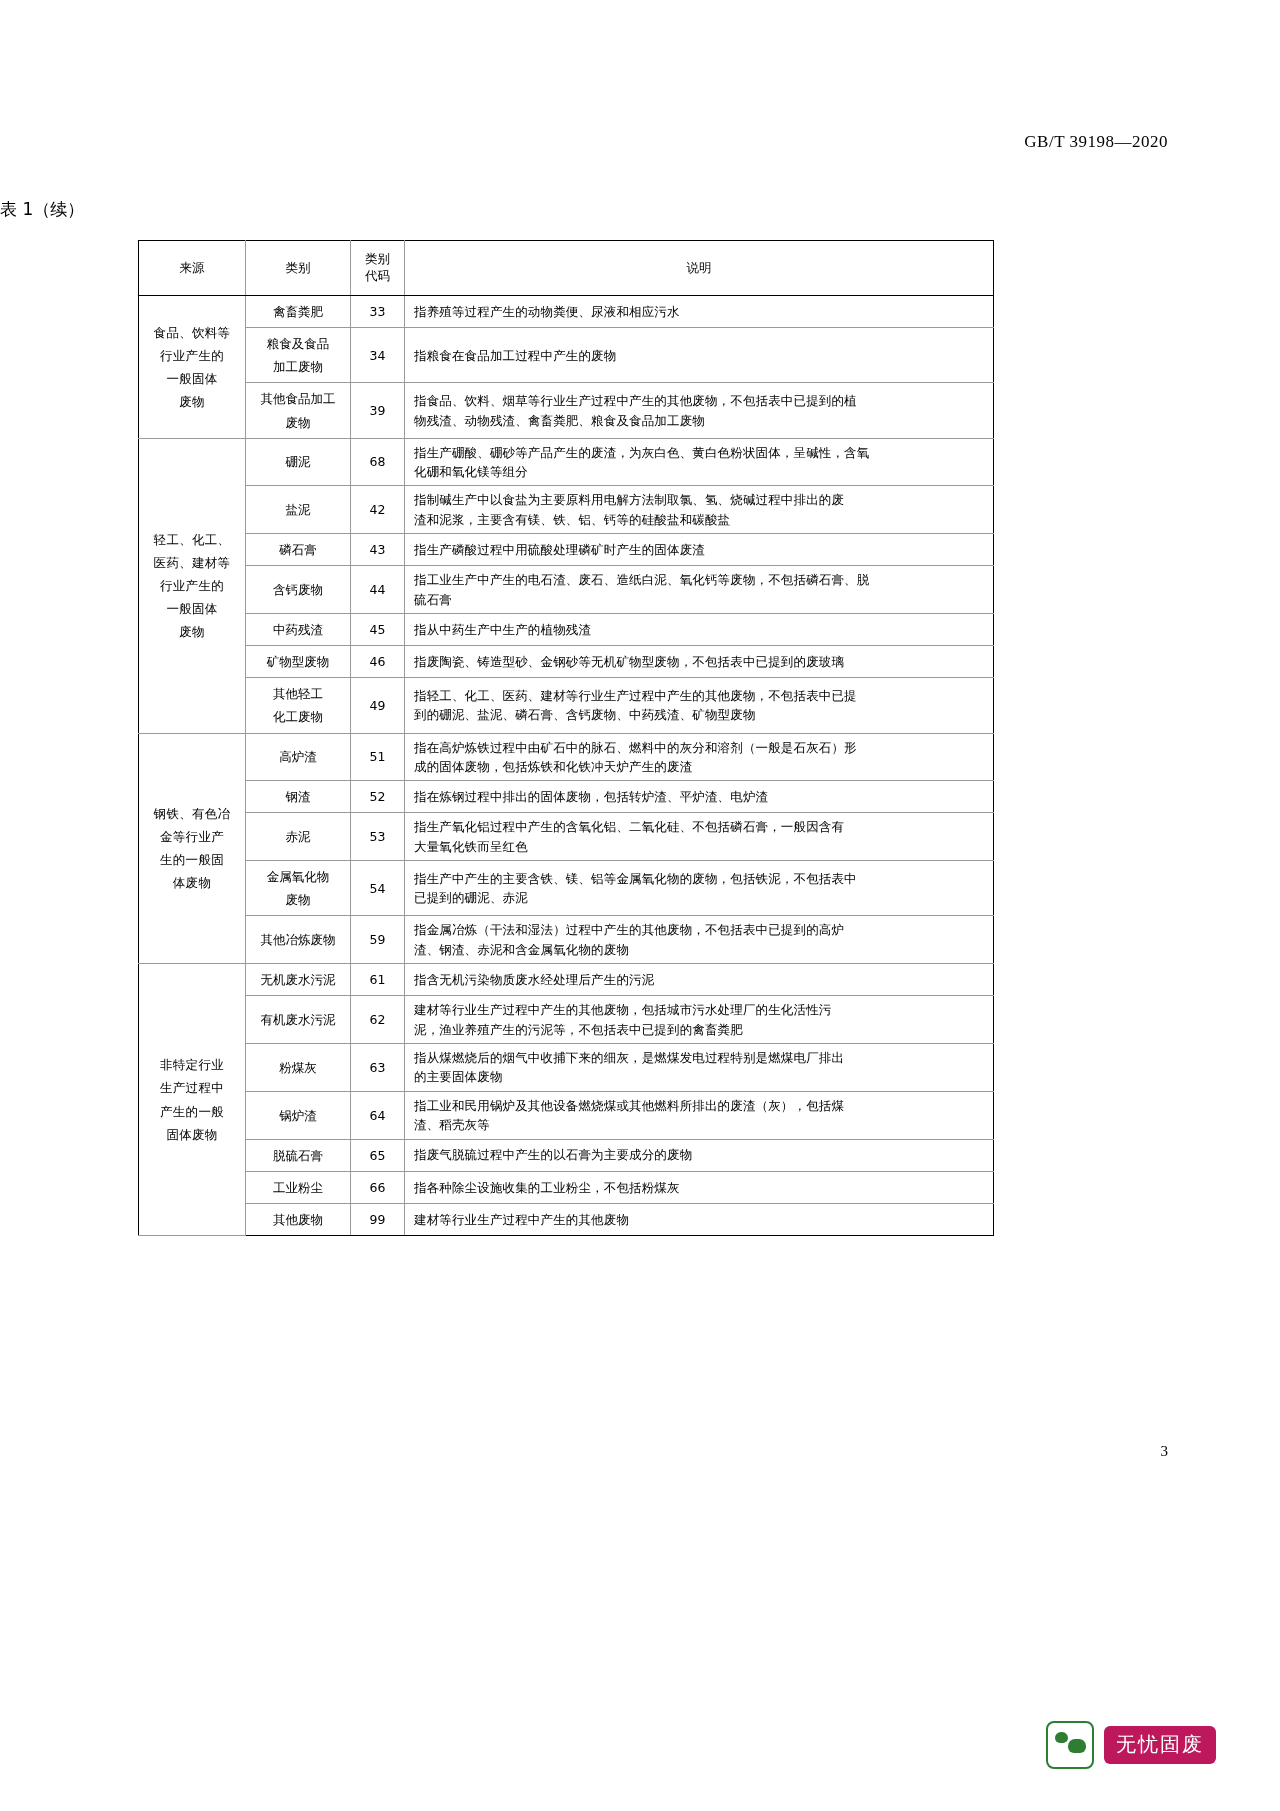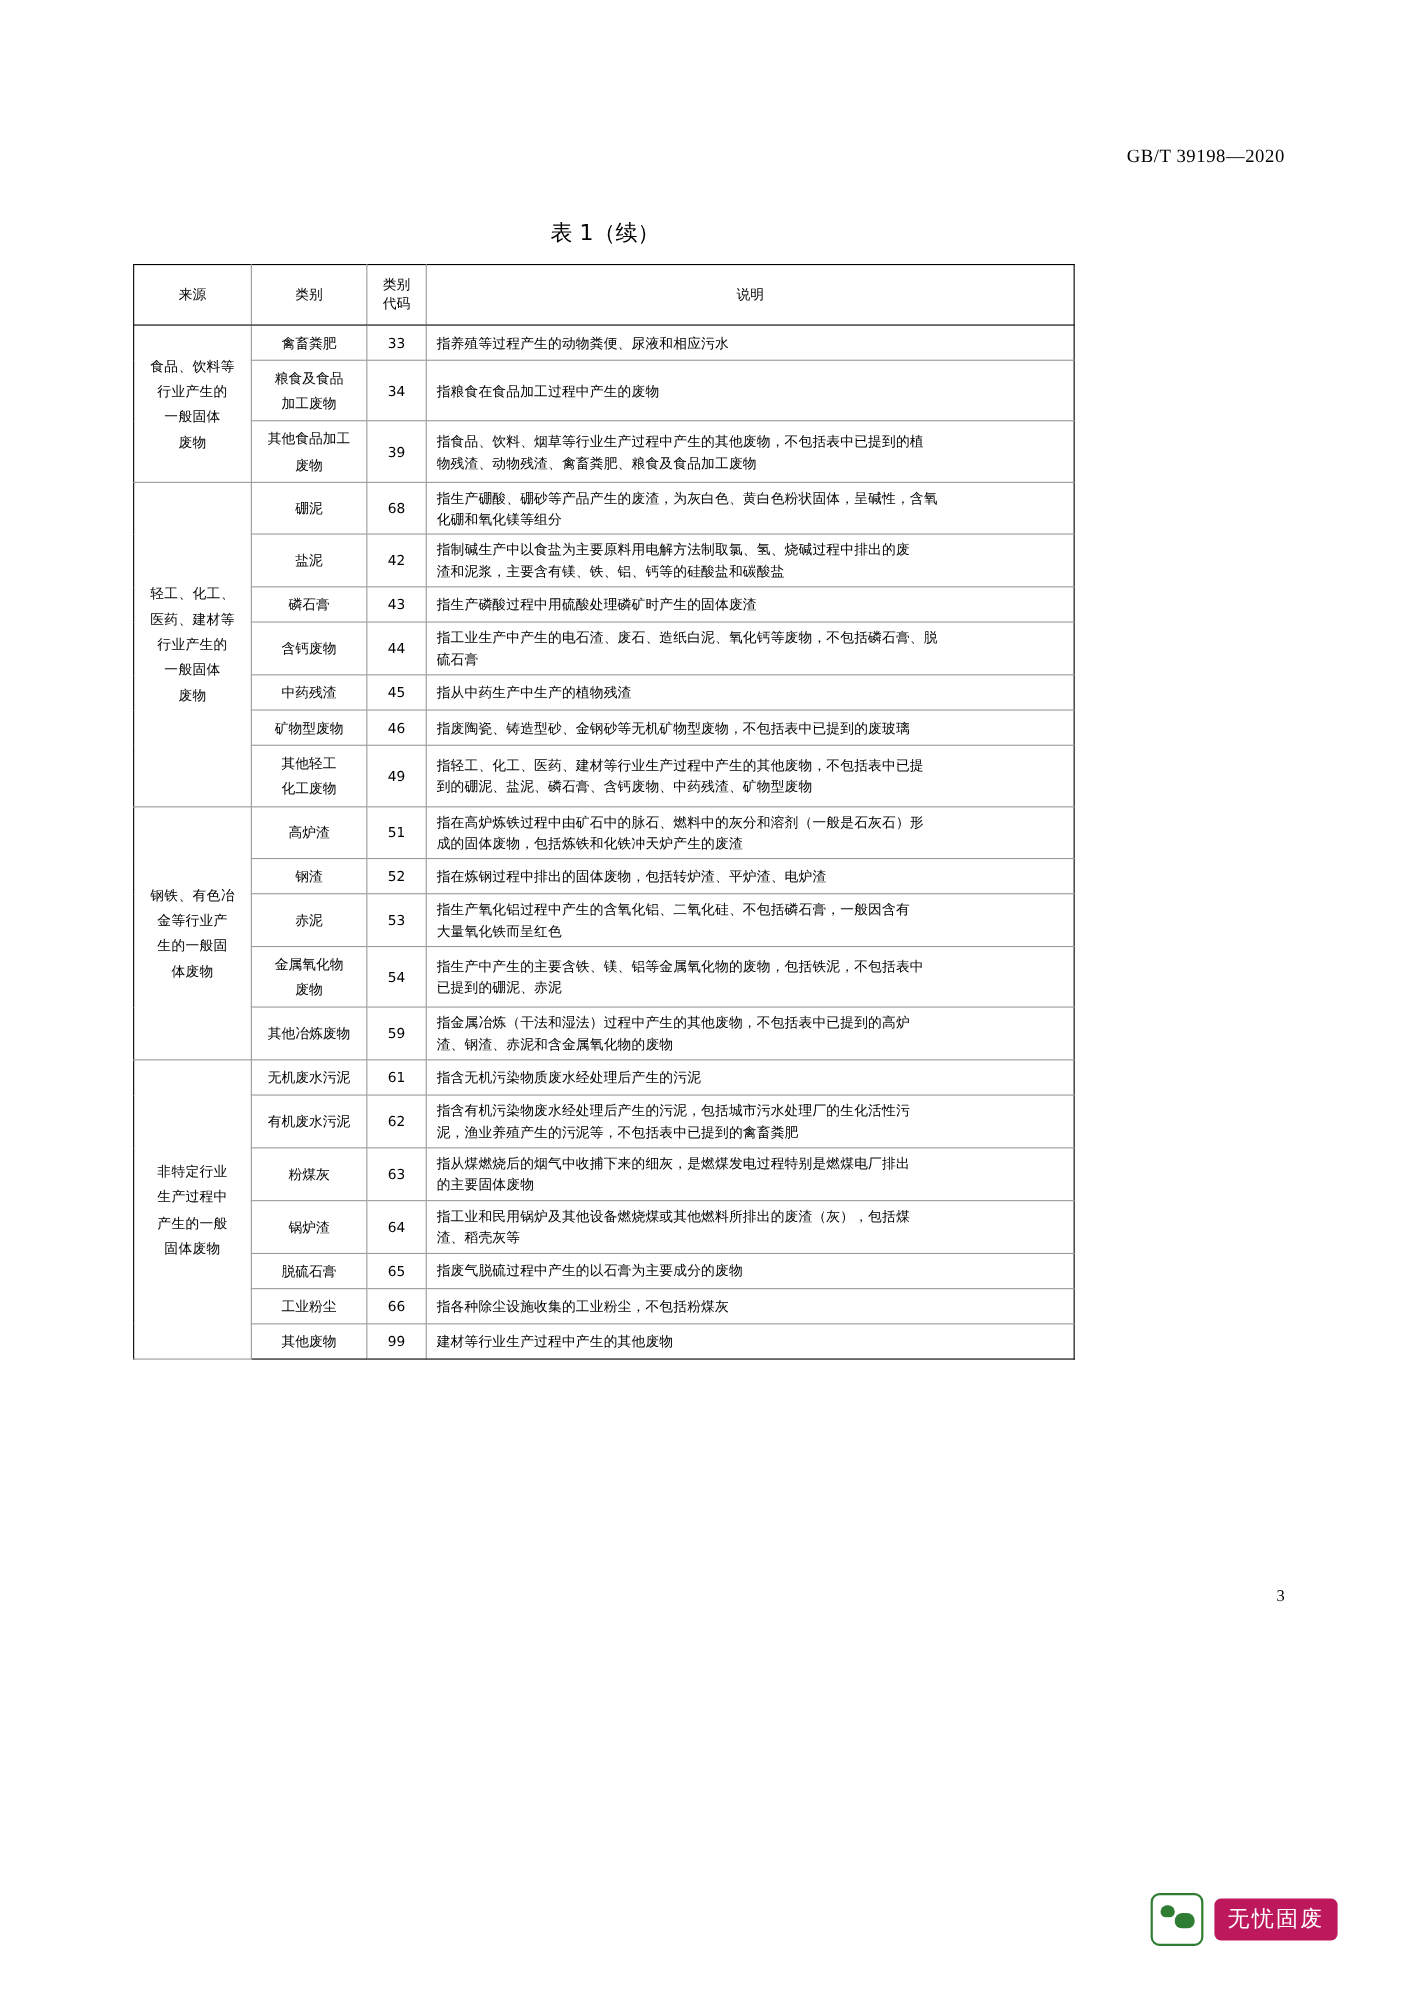--- a/index.html
+++ b/index.html
@@ -26,29 +26,29 @@
     letter-spacing:.5px;
     font-family:"Liberation Serif","DejaVu Serif",serif;
     white-space:nowrap;
   }
   
   .table-caption{
     position:absolute;
     top:198px;
     left:0;
     width:1100px;
-    text-align:center;
-    font-size:20px;
+    text-align:left;
+    font-size:17px;
     font-family:"DejaVu Sans","Liberation Sans",sans-serif;
     white-space:nowrap;
   }
   
   .tbl-wrap{
     position:absolute;
-    left:121px;
+    left:138px;
     top:240px;
     width:855px;
   }
   table.t1{
     border-collapse:collapse;
     width:855px;
     table-layout:fixed;
     font-family:"DejaVu Sans","Liberation Sans",sans-serif;
     font-size:12.5px;
     line-height:1.55;
@@ -352,21 +352,21 @@
             <td class="desc">
               <span class="two-line">指含无机污染物质废水经处理后产生的污泥</span>
             </td>
           </tr>
           <tr>
             <td class="cat">
               <span class="two-line">有机废水污泥</span>
             </td>
             <td class="code">62</td>
             <td class="desc">
-              <span class="two-line">指含有机污染物废水经处理后产生的污泥，包括城市污水处理厂的生化活性污</span>
+              <span class="two-line">建材等行业生产过程中产生的其他废物，包括城市污水处理厂的生化活性污</span>
               <span class="two-line">泥，渔业养殖产生的污泥等，不包括表中已提到的禽畜粪肥</span>
             </td>
           </tr>
           <tr>
             <td class="cat">
               <span class="two-line">粉煤灰</span>
             </td>
             <td class="code">63</td>
             <td class="desc">
               <span class="two-line">指从煤燃烧后的烟气中收捕下来的细灰，是燃煤发电过程特别是燃煤电厂排出</span>

